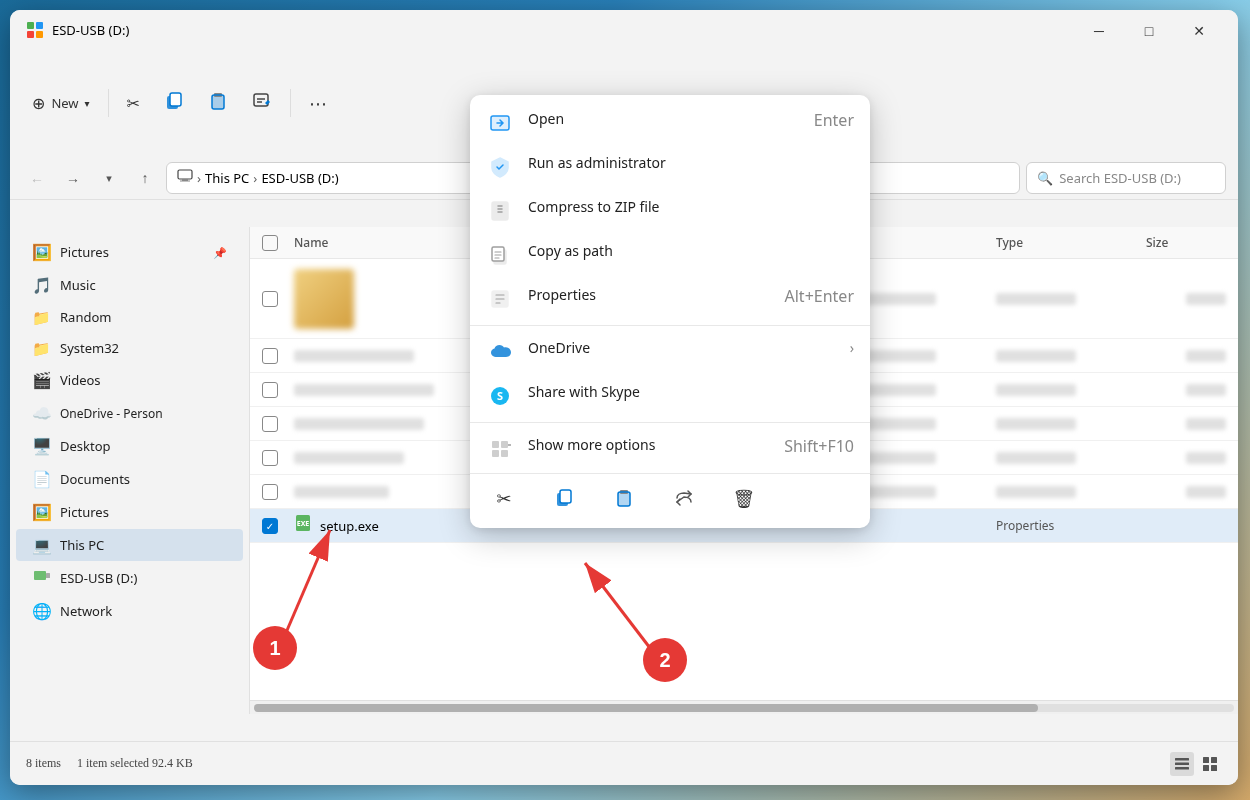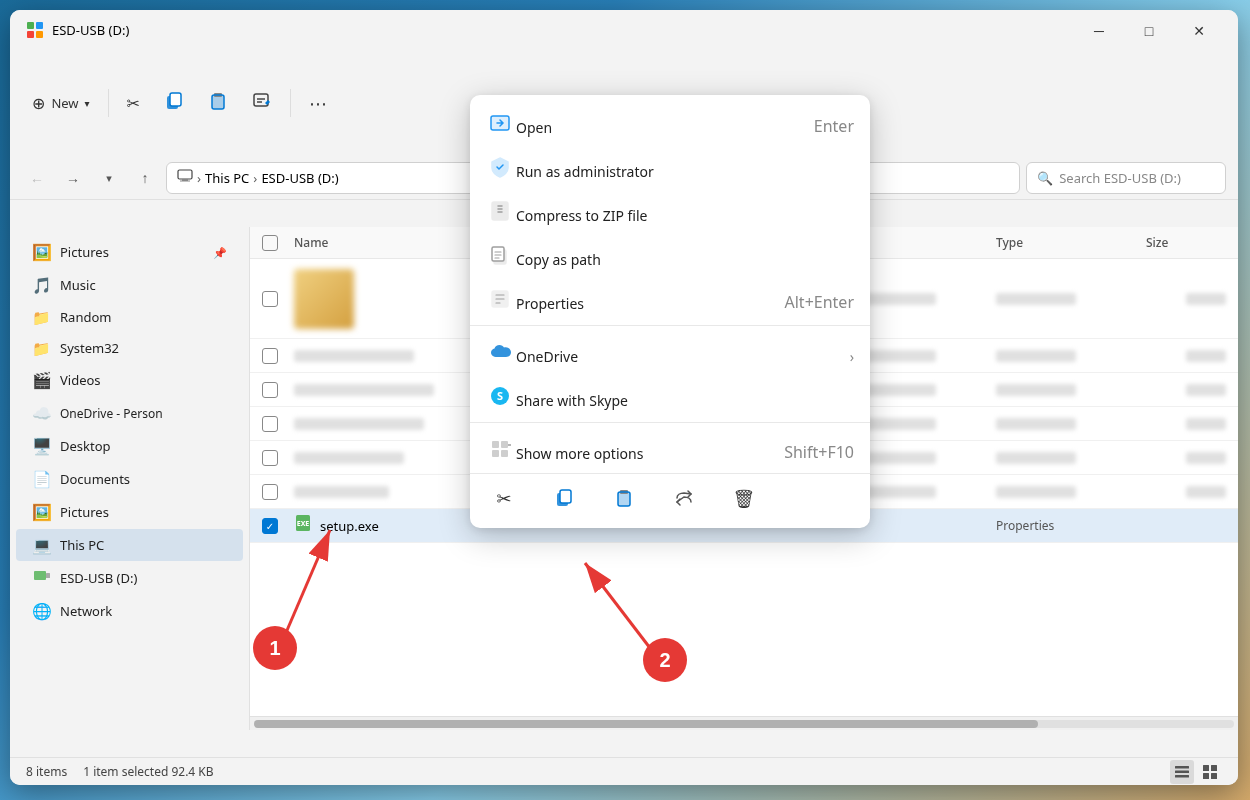--- a/index.html
+++ b/index.html
@@ -259,30 +259,31 @@
     
     .blurred-cell {
       background: #e0e0e0;
       height: 12px;
       border-radius: 3px;
       filter: blur(2px);
     }
 
     
     .statusbar {
-      height: 28px;
+      height: 44px;
       background: #f3f3f3;
       border-top: 1px solid #e0e0e0;
       display: flex;
       align-items: center;
       padding: 0 16px;
       gap: 16px;
       font-size: 12px;
       color: #444;
       flex-shrink: 0;
+      font-family: Liberation Serif, serif;
     }
     .statusbar-right {
       margin-left: auto;
       display: flex;
       gap: 4px;
     }
     .view-btn {
       width: 24px;
       height: 24px;
       display: flex;
@@ -304,23 +305,23 @@
       background: #fff;
       border-radius: 10px;
       box-shadow: 0 8px 32px rgba(0,0,0,0.22), 0 2px 8px rgba(0,0,0,0.1);
       z-index: 100;
       padding: 6px 0;
       overflow: hidden;
     }
 
     .ctx-item {
       display: flex;
-      align-items: flex-end;
+      align-items: flex-start;
       padding: 8px 16px;
-      gap: 2px;
+      gap: 14px;
       cursor: pointer;
       font-size: 14px;
       color: #222;
     }
     .ctx-icon {
       width: 28px;
       height: 28px;
       display: flex;
       align-items: center;
       justify-content: center;

